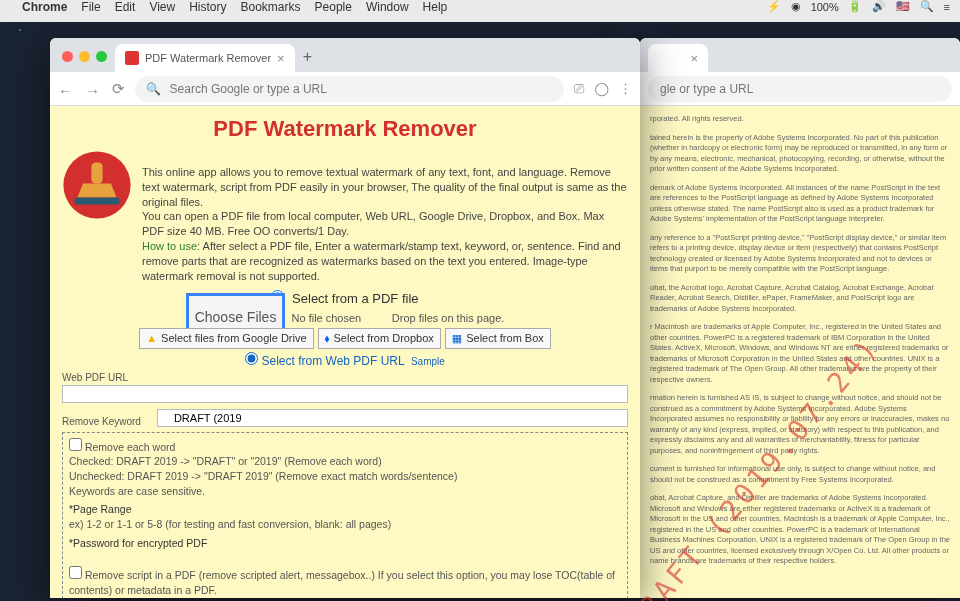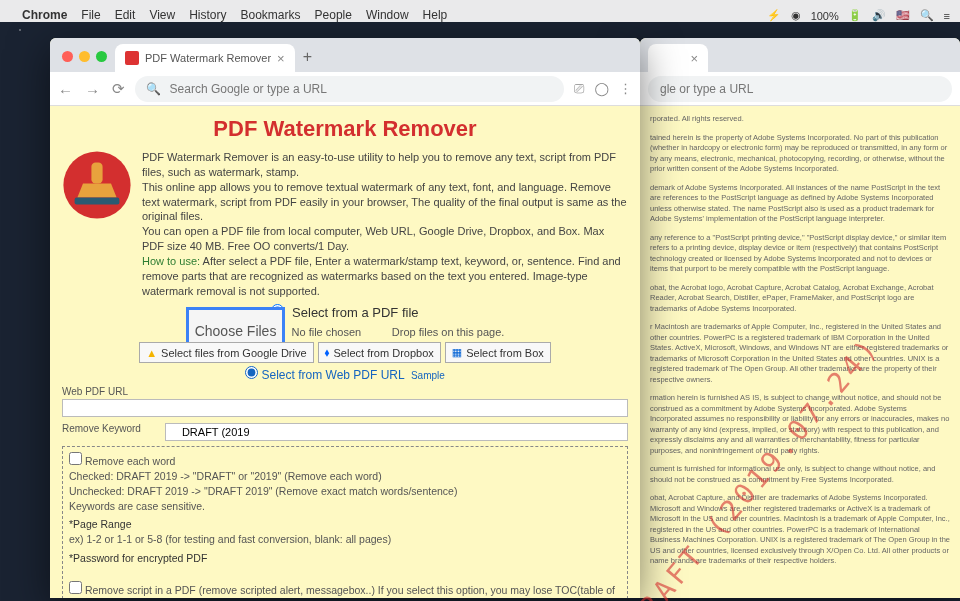--- a/index.html
+++ b/index.html
@@ -1,18 +1,18 @@
 <!DOCTYPE html>
 <html><head>
 <meta charset="utf-8">
 <style>
 *{margin:0;padding:0;box-sizing:border-box;font-family:-apple-system,BlinkMacSystemFont,"Segoe UI",Arial,sans-serif}
 body{width:960px;height:601px;background:#1a2332;overflow:hidden;position:relative}
 .starfield{position:absolute;inset:0;background:radial-gradient(1px 1px at 20px 30px,#fff,transparent),radial-gradient(1px 1px at 80px 120px,#fff,transparent),radial-gradient(1px 1px at 200px 50px,#fff,transparent),radial-gradient(1px 1px at 400px 280px,#fff,transparent),radial-gradient(1px 1px at 550px 180px,#fff,transparent),radial-gradient(1px 1px at 850px 400px,#fff,transparent),radial-gradient(1px 1px at 920px 80px,#fff,transparent),radial-gradient(1px 1px at 670px 550px,#fff,transparent),#1a2332}
-.menubar{position:absolute;top:0;left:0;right:0;height:22px;background:rgba(245,245,245,0.95);display:flex;align-items:flex-end;padding:0 10px;font-size:12px;color:#333;z-index:100}
+.menubar{position:absolute;top:0;left:0;right:0;height:22px;background:rgba(245,245,245,0.95);display:flex;align-items:flex-start;padding:0 10px;font-size:12px;color:#333;z-index:100}
 .menubar .apple{font-size:14px;margin-right:12px}
 .menubar .item{margin-right:14px}
 .menubar .right{margin-left:auto;display:flex;align-items:center;gap:10px}
 .menubar .right span{font-size:11px}
 .chrome-window{position:absolute;background:#fef9c3;border-radius:6px 6px 0 0;box-shadow:0 10px 40px rgba(0,0,0,0.5);overflow:hidden}
 .chrome-window.back{left:640px;top:38px;width:320px;height:560px;z-index:1}
 .chrome-window.front{left:50px;top:38px;width:590px;height:560px;z-index:2}
 .tab-strip{height:34px;background:#dee1e6;display:flex;align-items:flex-end;padding:0 8px}
 .traffic{display:flex;gap:6px;padding:0 8px 10px 4px}
 .traffic span{width:11px;height:11px;border-radius:50%}
@@ -138,21 +138,21 @@
     <h1>PDF Watermark Remover</h1>
 
     <div class="intro">
       <svg class="stamp-icon" viewBox="0 0 100 100">
         <circle cx="50" cy="50" r="48" fill="#d32f2f"></circle>
         <rect x="42" y="18" width="16" height="30" rx="6" fill="#e8a23d"></rect>
         <path d="M30 48 L70 48 L78 68 L22 68 Z" fill="#e8a23d"></path>
         <rect x="18" y="68" width="64" height="10" rx="3" fill="#2b5a73"></rect>
       </svg>
       <div class="intro-text">
-        <span>PDF Watermark Remover is an easy-to-use utility to help you to remove any text, script from PDF files, such as watermark, stamp.</span><br>
+        <br>
         <span>This online app allows you to remove textual watermark of any text, font, and language. Remove text watermark, script from PDF easily in your browser, The quality of the final output is same as the original files.</span><br>
         <span>You can open a PDF file from local computer, Web URL, Google Drive, Dropbox, and Box. Max PDF size 40 MB. Free OO converts/1 Day.</span><br>
         <span class="green">How to use:</span><span> After select a PDF file, Enter a watermark/stamp text, keyword, or, sentence. Find and remove parts that are recognized as watermarks based on the text you entered. Image-type watermark removal is not supported.</span>
       </div>
     </div>
 
     <div class="center select-head">
       <input type="radio" checked="" style="">
       <span>Select from a PDF file</span>
     </div>
@@ -178,21 +178,21 @@
     </div>
     <div class="center weburl-head">
       <input type="radio" checked="" style="accent-color: rgb(21, 101, 192);">
       <span>Select from Web PDF URL</span>
       &nbsp;<span class="sample">Sample</span>
     </div>
 
     <div class="field-label">Web PDF URL</div>
     <input class="textinput" style="">
 
-    <div style="display:flex;gap:24px;align-items:flex-start;margin-top:6px">
+    <div style="display:flex;gap:16px;align-items:flex-end;margin-top:6px">
       <span class="field-label" style="margin:0">Remove Keyword</span>
       <input class="textinput" style="flex: 1 1 0%;" value="DRAFT (2019">
     </div>
 
     <div class="dashed">
       <div><input type="checkbox" style=""> <span>Remove each word</span></div>
       <div>Checked: DRAFT 2019 -&gt; "DRAFT" or "2019" (Remove each word)</div>
       <div>Unchecked: DRAFT 2019 -&gt; "DRAFT 2019" (Remove exact match words/sentence)</div>
       <div>Keywords are case sensitive.</div>
       <div class="star" style="margin-top:4px">*Page Range</div>

